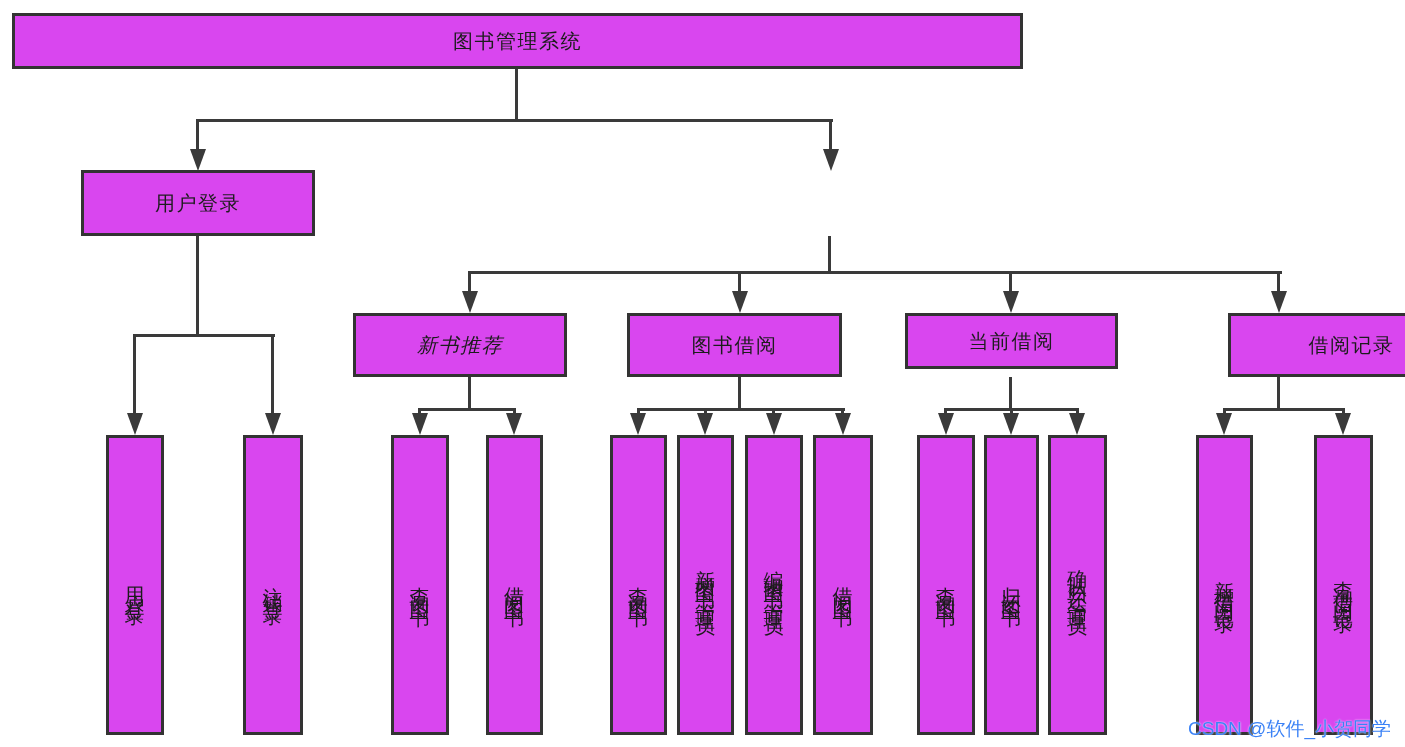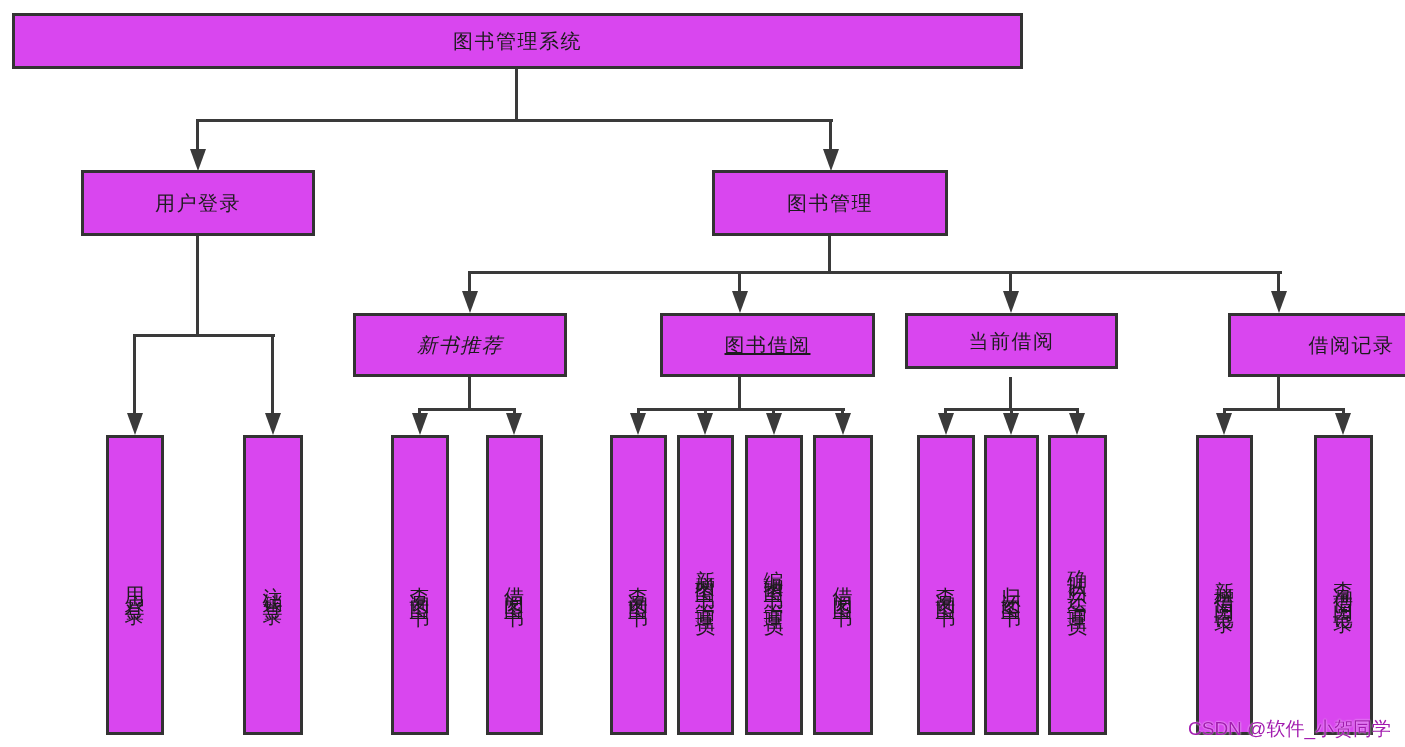--- a/index.html
+++ b/index.html
@@ -21,44 +21,41 @@
     color:#1c1c1c; display:block;
   }
   .vline, .hline { position:absolute; background:#3a3a3a; }
   .arrow {
     position:absolute; width:0; height:0;
     border-left:8px solid transparent; border-right:8px solid transparent;
     border-top:22px solid #3a3a3a;
   }
   .watermark {
     position:absolute; left:1188px; top:716px;
-    font-size:19px; color:#a21caf; white-space:nowrap; z-index:5;
+    font-size:19px; color:#3b82f6; white-space:nowrap; z-index:5;
     text-shadow:0 0 2px #ffffff;
   }
 </style>
 </head>
 <body>
 
 <div class="stage">
 
   <div class="node hlabel" style="left:12px; top:13px; width:1011px; height:56px;">
     <span>图书管理系统</span>
   </div>
 
   <div class="node hlabel" style="left:81px; top:170px; width:234px; height:66px;">
     <span>用户登录</span>
   </div>
-  <div class="node hlabel" style="left:712px; top:170px; width:236px; height:66px;">
-    <span>图书管理</span>
-  </div>
 
   <div class="node hlabel" style="left:353px; top:313px; width:214px; height:64px;font-style:italic;">
     <span>新书推荐</span>
   </div>
-  <div class="node hlabel" style="left:660px; top:313px; width:215px; height:64px;text-decoration:underline;">
+  <div class="node hlabel" style="left:627px; top:313px; width:215px; height:64px;">
     <span>图书借阅</span>
   </div>
   <div class="node hlabel" style="left:905px; top:313px; width:213px; height:56px;">
     <span>当前借阅</span>
   </div>
   <div class="node hlabel" style="left:1228px; top:313px; width:247px; height:64px;">
     <span>借阅记录</span>
   </div>
 
   <div class="node leaf" style="left:106px; top:435px; width:58px; height:300px;">

